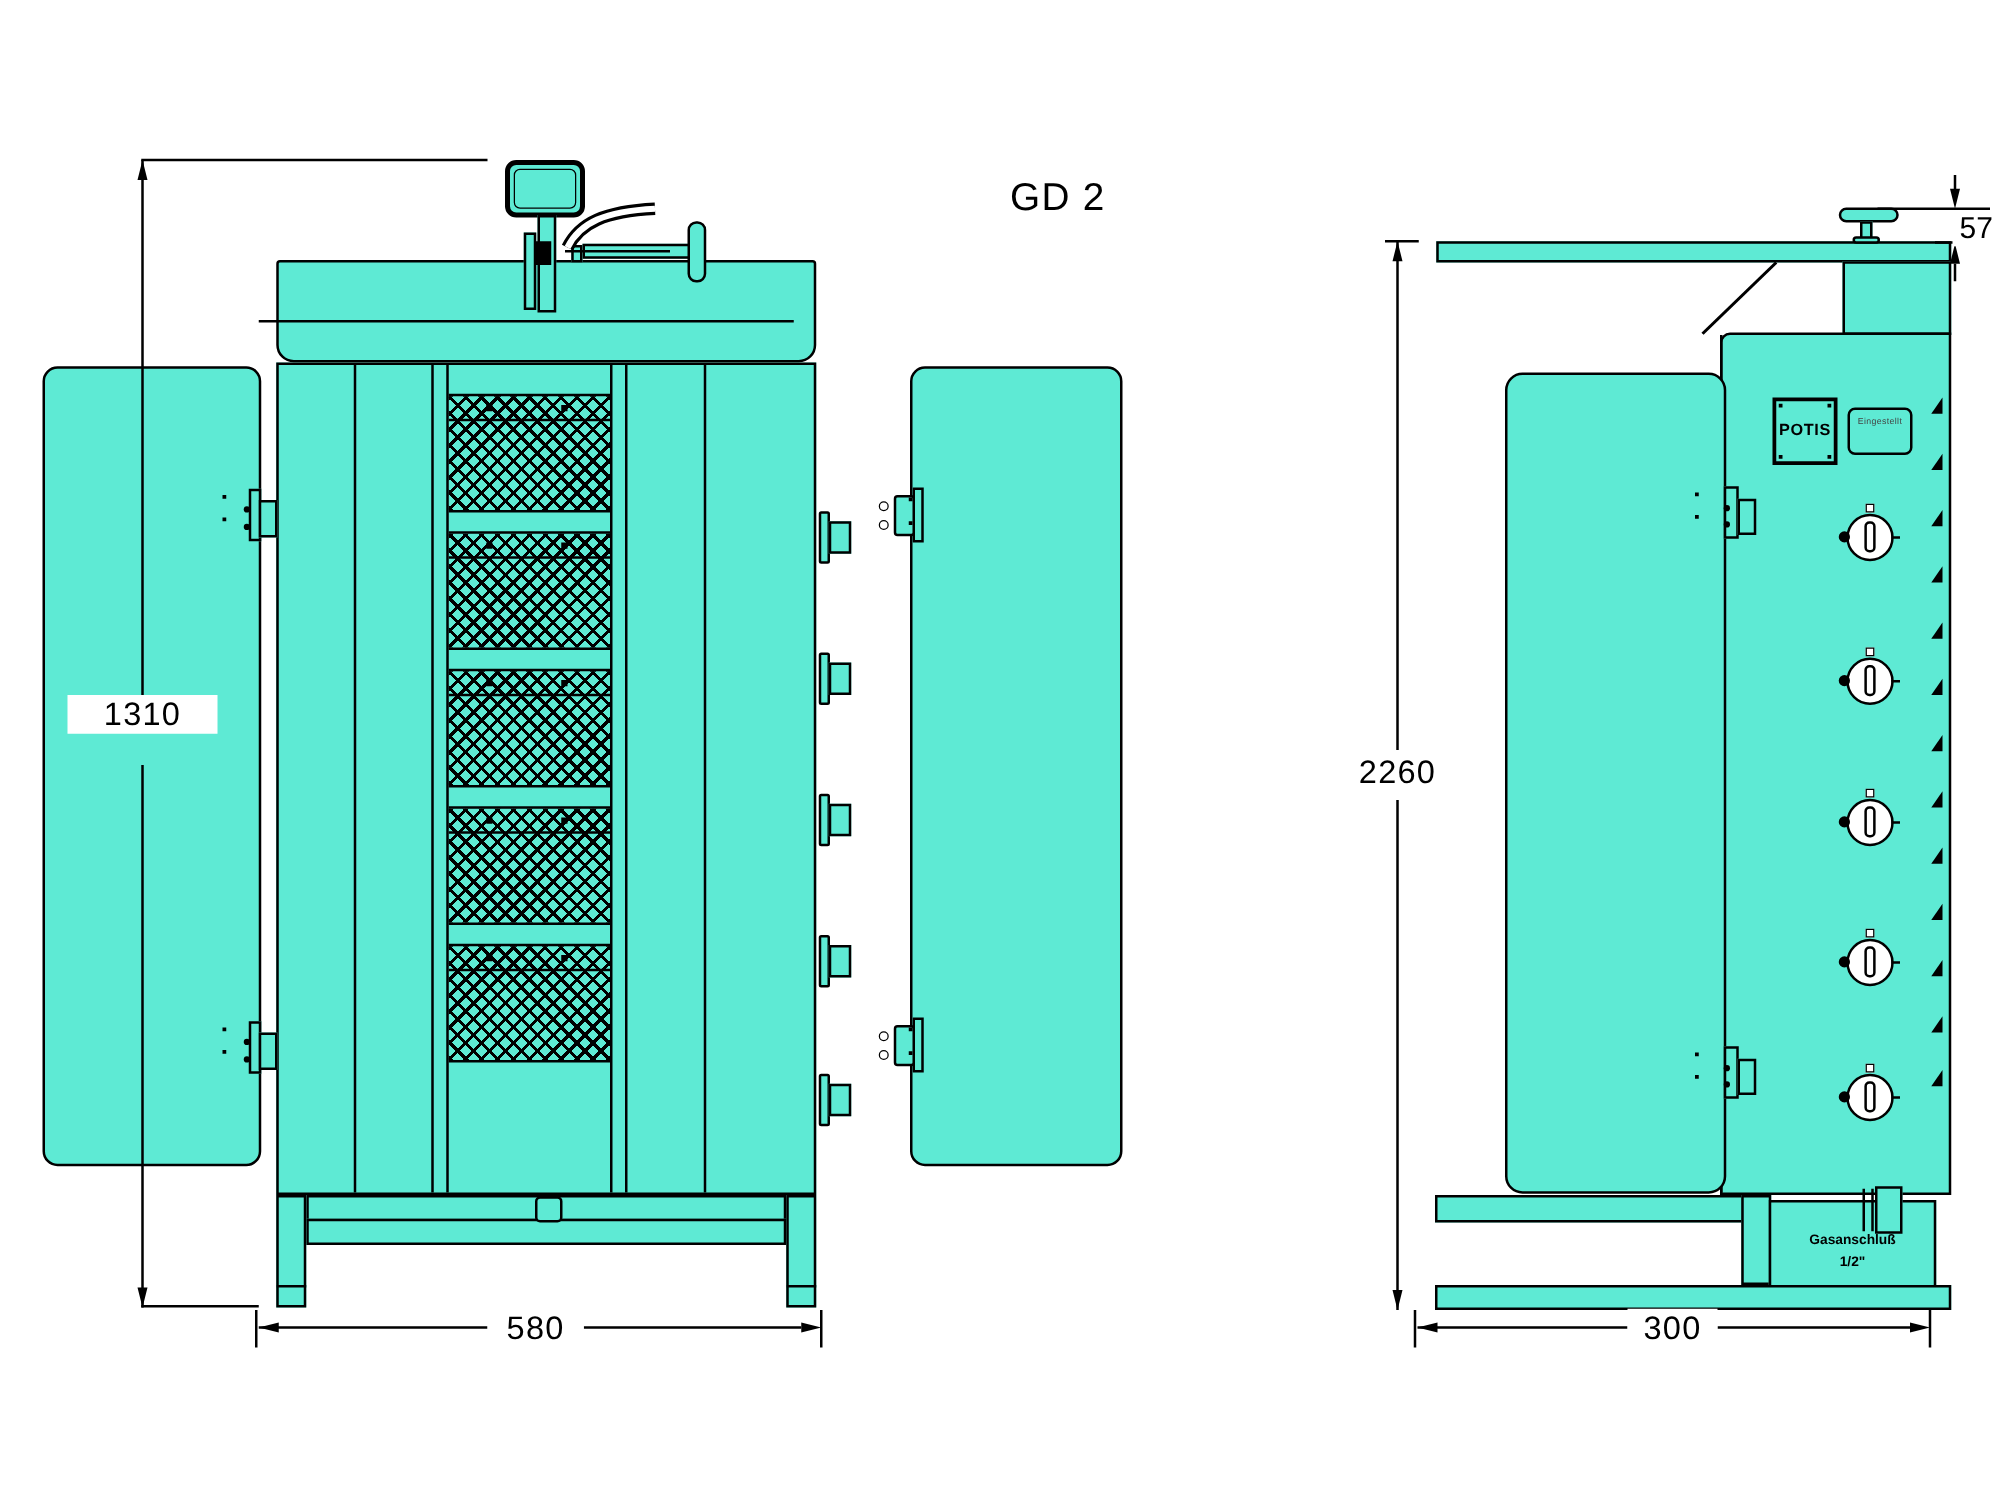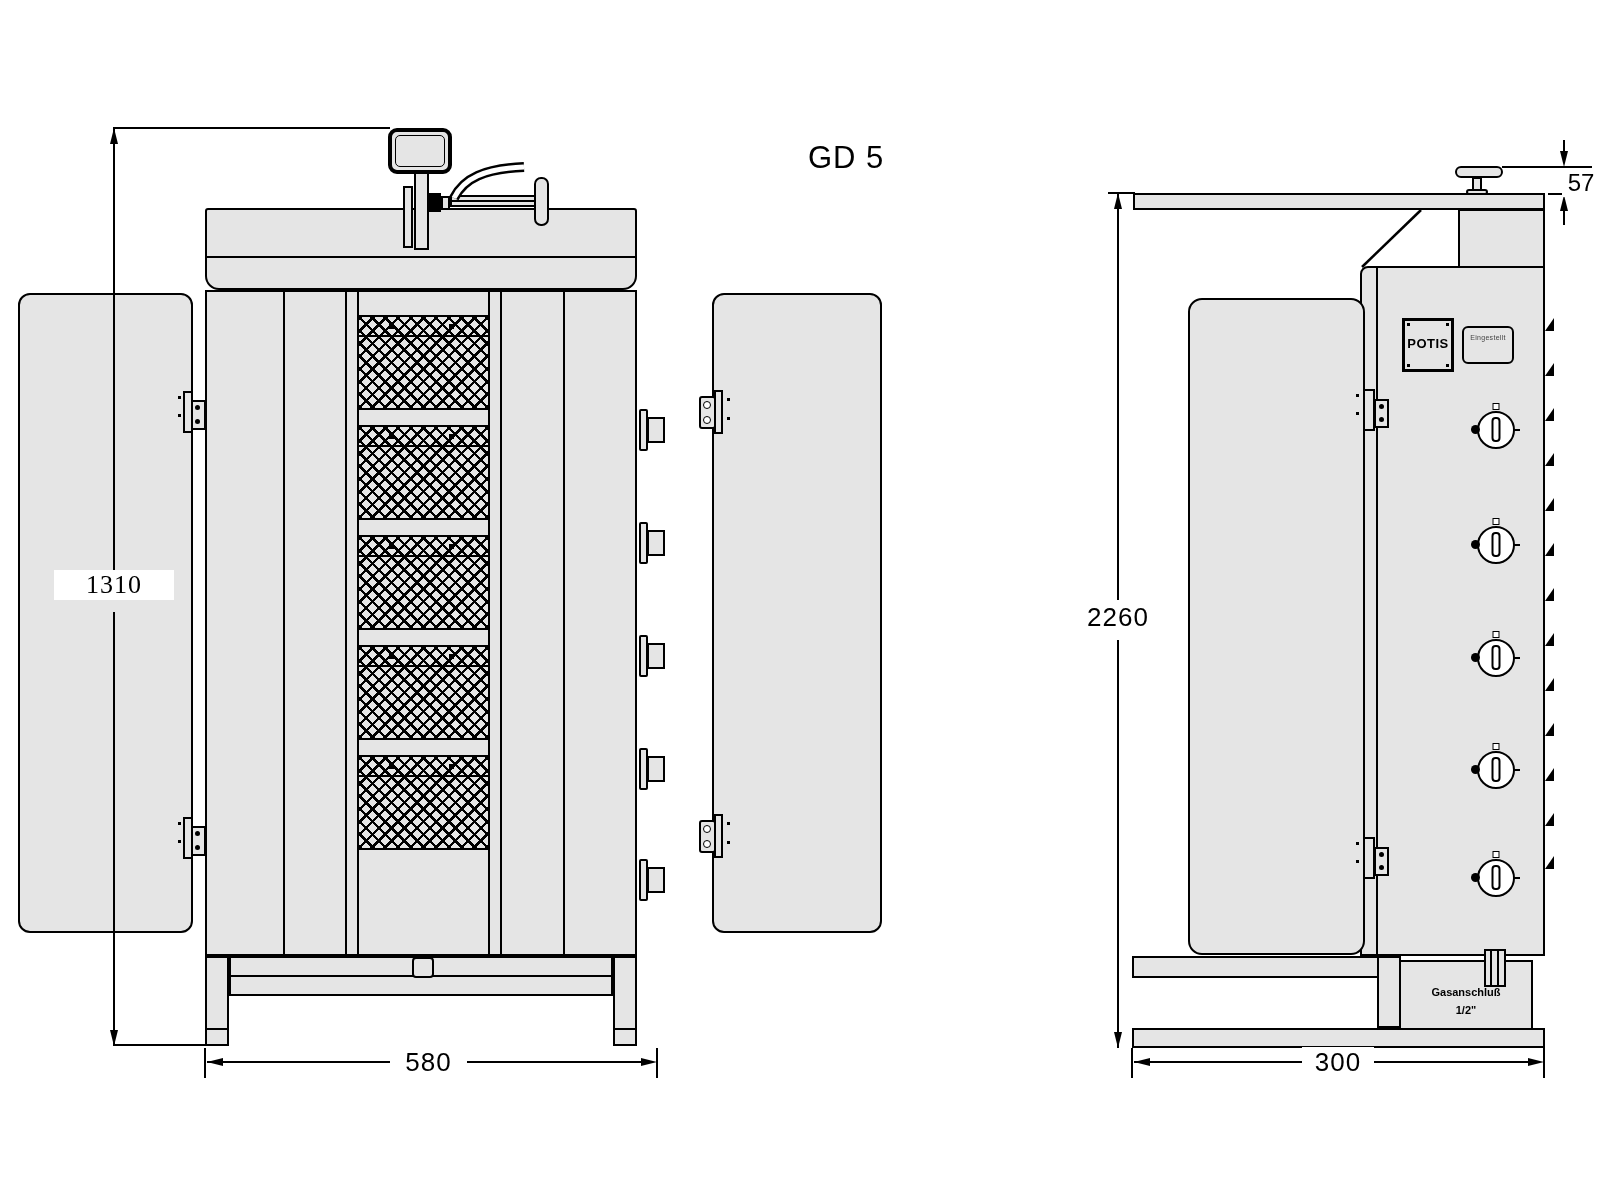--- a/index.html
+++ b/index.html
@@ -1,18 +1,18 @@
 <!DOCTYPE html>
 <html><head>
 <meta charset="utf-8">
 <style>
   html,body{margin:0;padding:0;background:#fff;}
   #canvas{position:relative;width:1600px;height:1200px;background:#fff;overflow:hidden;
           font-family:"Liberation Sans",sans-serif;color:#000;}
-  .b{position:absolute;box-sizing:border-box;border:2px solid #000;background:#e5e5e5;}
+  .b{position:absolute;box-sizing:border-box;border:2px solid #000;background:#5eead4;margin-left:16px;}
   .l{position:absolute;background:#000;}
   .t{position:absolute;color:#000;}
   .arr{position:absolute;width:0;height:0;}
   .dim{font-size:26px;letter-spacing:1px;text-align:center;background:#fff;}
   .mesh{position:absolute;left:359px;width:129px;height:95px;box-sizing:border-box;
         border-top:2px solid #000;border-bottom:2px solid #000;
         background-image:repeating-linear-gradient(45deg,#000 0 2.5px,transparent 2.5px 9px),
                          repeating-linear-gradient(-45deg,#000 0 2.5px,transparent 2.5px 9px);}
   .mesh .bar{position:absolute;left:0;right:0;top:18px;height:2px;background:#000;}
   .scr{position:absolute;width:5px;height:5px;background:#000;}
@@ -220,21 +220,21 @@
   <div class="l" style="left:1490px;top:951px;width:2px;height:34px;z-index:3;"></div>
   <div class="l" style="left:1497px;top:951px;width:2px;height:34px;z-index:3;"></div>
   <div class="b" style="left:1132px;top:1028px;width:413px;height:20px;"></div>
 
   <div class="l" style="left:113px;top:128px;width:2px;height:444px;"></div>
   <div class="l" style="left:113px;top:612px;width:2px;height:434px;"></div>
   <div class="arr" style="left:110px;top:128px;border-left:4px solid transparent;border-right:4px solid transparent;border-bottom:16px solid #000;"></div>
   <div class="arr" style="left:110px;top:1030px;border-left:4px solid transparent;border-right:4px solid transparent;border-top:16px solid #000;"></div>
   <div class="l" style="left:113px;top:127px;width:277px;height:2px;"></div>
   <div class="l" style="left:113px;top:1044px;width:94px;height:2px;"></div>
-  <div class="t dim" style="left:54px;top:570px;width:120px;font-family:Liberation Serif, serif;">1310</div>
+  <div class="t dim" style="left:54px;top:556px;width:120px;">1310</div>
 
   <div class="l" style="left:207px;top:1061px;width:183px;height:2px;"></div>
   <div class="l" style="left:467px;top:1061px;width:174px;height:2px;"></div>
   <div class="arr" style="left:207px;top:1058px;border-top:4px solid transparent;border-bottom:4px solid transparent;border-right:16px solid #000;"></div>
   <div class="arr" style="left:641px;top:1058px;border-top:4px solid transparent;border-bottom:4px solid transparent;border-left:16px solid #000;"></div>
   <div class="l" style="left:204px;top:1048px;width:2px;height:30px;"></div>
   <div class="l" style="left:656px;top:1048px;width:2px;height:30px;"></div>
   <div class="t dim" style="left:390px;top:1047px;width:77px;">580</div>
 
   <div class="l" style="left:1117px;top:193px;width:2px;height:407px;"></div>
@@ -253,21 +253,21 @@
   <div class="t dim" style="left:1302px;top:1047px;width:72px;">300</div>
 
   <div class="l" style="left:1502px;top:166px;width:90px;height:2px;"></div>
   <div class="l" style="left:1548px;top:193px;width:44px;height:2px;"></div>
   <div class="l" style="left:1563px;top:140px;width:2px;height:12px;"></div>
   <div class="arr" style="left:1560px;top:151px;border-left:4px solid transparent;border-right:4px solid transparent;border-top:16px solid #000;"></div>
   <div class="arr" style="left:1560px;top:195px;border-left:4px solid transparent;border-right:4px solid transparent;border-bottom:16px solid #000;"></div>
   <div class="l" style="left:1563px;top:211px;width:2px;height:14px;"></div>
   <div class="t" style="left:1562px;top:169px;width:38px;font-size:24px;text-align:center;background:#fff;">57</div>
 
-  <div class="t" style="left:808px;top:140px;font-size:31px;letter-spacing:1px;">GD 5</div>
+  <div class="t" style="left:808px;top:140px;font-size:31px;letter-spacing:1px;">GD 2</div>
 
   <svg width="1600" height="1200" style="position:absolute;left:0;top:0;pointer-events:none;" xmlns="http://www.w3.org/2000/svg">
     <path d="M454,198 C464,178 484,169 524,167" stroke="#000" stroke-width="10" fill="none"></path>
     <path d="M454,198 C464,178 484,169 524,167" stroke="#fff" stroke-width="5" fill="none"></path>
     <line x1="1362" y1="267" x2="1421" y2="210" stroke="#000" stroke-width="2.5"></line>
   </svg>
 
 </div>
 
 </body></html>

